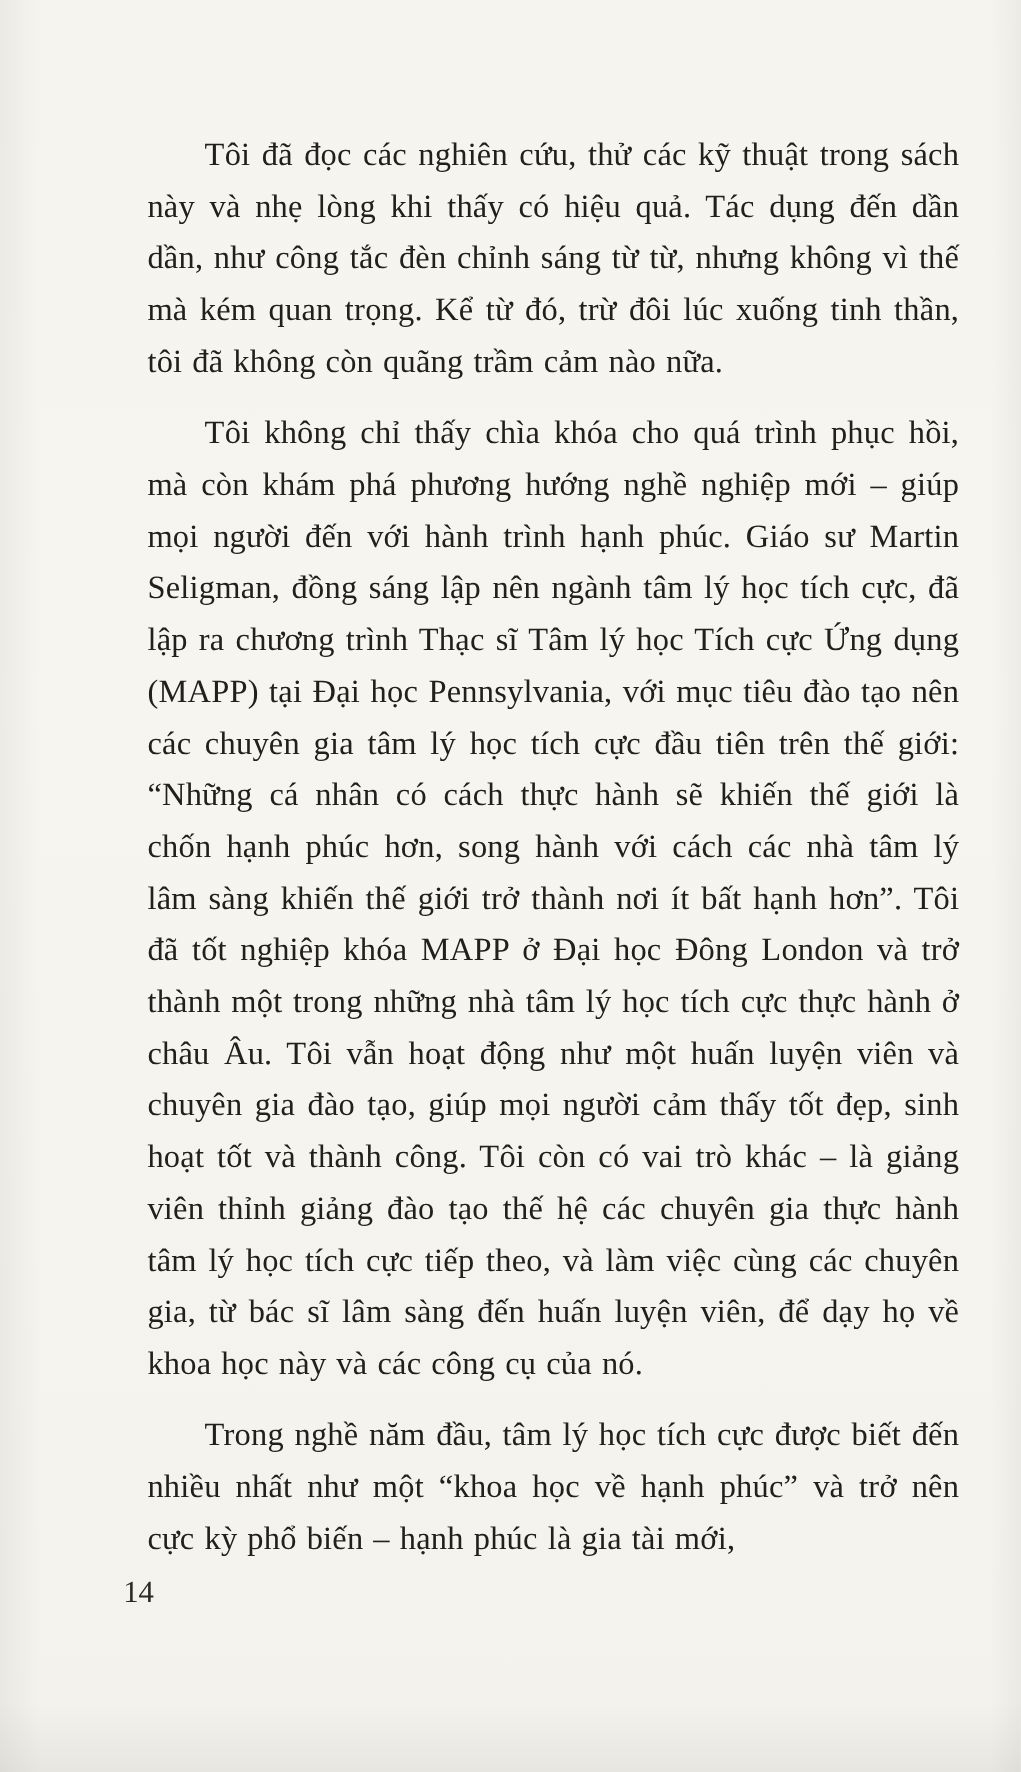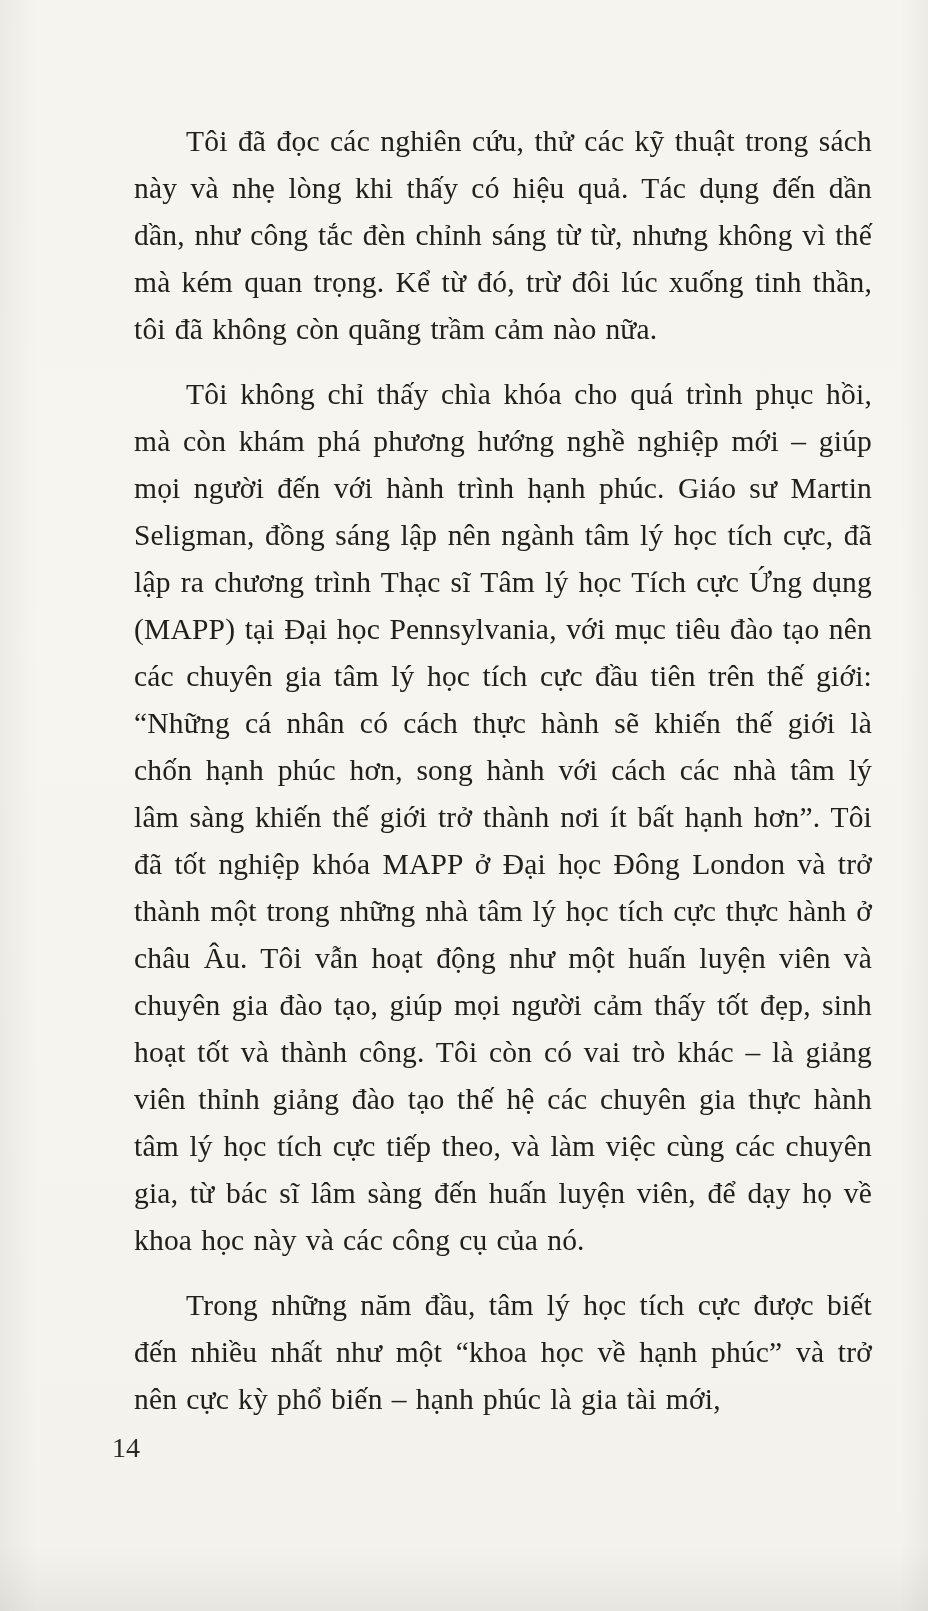--- a/index.html
+++ b/index.html
@@ -56,16 +56,16 @@
     color: #2a2925;
   }
 </style>
 </head>
 <body>
 
 <div class="page">
   <div class="text-block">
     <p>Tôi đã đọc các nghiên cứu, thử các kỹ thuật trong sách này và nhẹ lòng khi thấy có hiệu quả. Tác dụng đến dần dần, như công tắc đèn chỉnh sáng từ từ, nhưng không vì thế mà kém quan trọng. Kể từ đó, trừ đôi lúc xuống tinh thần, tôi đã không còn quãng trầm cảm nào nữa.</p>
     <p>Tôi không chỉ thấy chìa khóa cho quá trình phục hồi, mà còn khám phá phương hướng nghề nghiệp mới – giúp mọi người đến với hành trình hạnh phúc. Giáo sư Martin Seligman, đồng sáng lập nên ngành tâm lý học tích cực, đã lập ra chương trình Thạc sĩ Tâm lý học Tích cực Ứng dụng (MAPP) tại Đại học Pennsylvania, với mục tiêu đào tạo nên các chuyên gia tâm lý học tích cực đầu tiên trên thế giới: “Những cá nhân có cách thực hành sẽ khiến thế giới là chốn hạnh phúc hơn, song hành với cách các nhà tâm lý lâm sàng khiến thế giới trở thành nơi ít bất hạnh hơn”. Tôi đã tốt nghiệp khóa MAPP ở Đại học Đông London và trở thành một trong những nhà tâm lý học tích cực thực hành ở châu Âu. Tôi vẫn hoạt động như một huấn luyện viên và chuyên gia đào tạo, giúp mọi người cảm thấy tốt đẹp, sinh hoạt tốt và thành công. Tôi còn có vai trò khác – là giảng viên thỉnh giảng đào tạo thế hệ các chuyên gia thực hành tâm lý học tích cực tiếp theo, và làm việc cùng các chuyên gia, từ bác sĩ lâm sàng đến huấn luyện viên, để dạy họ về khoa học này và các công cụ của nó.</p>
-    <p>Trong những năm đầu, tâm lý học tích cực được biết đến nhiều nhất như một “khoa học về hạnh phúc” và trở nên cực kỳ phổ biến – hạnh phúc là gia tài mới,</p>
+    <p>Trong nghề năm đầu, tâm lý học tích cực được biết đến nhiều nhất như một “khoa học về hạnh phúc” và trở nên cực kỳ phổ biến – hạnh phúc là gia tài mới,</p>
   </div>
   <div class="page-number">14</div>
 </div>
 
 </body></html>

